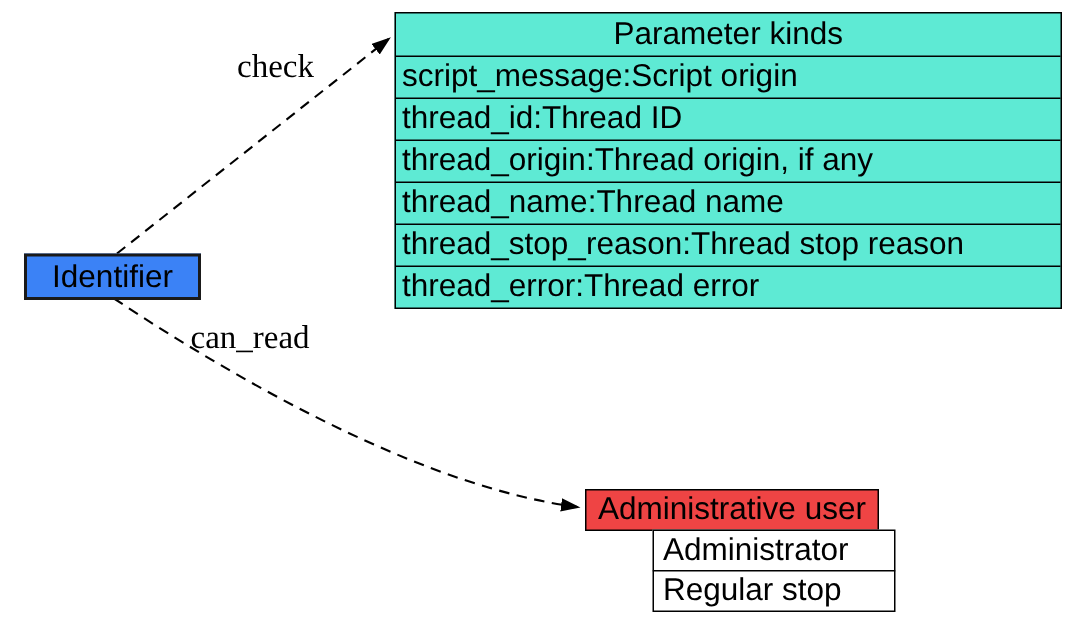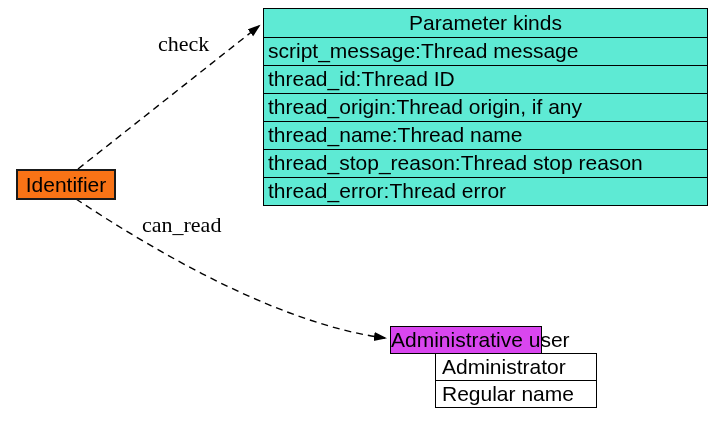--- a/index.html
+++ b/index.html
@@ -23,29 +23,29 @@
     stroke-width: 1.4;
     stroke-dasharray: 7 5;
   }
   .edge-label {
     position: absolute;
     font-family: "Liberation Serif", "DejaVu Serif", serif;
     font-size: 22px;
     white-space: nowrap;
   }
   .label-check   { left: 158px; top: 31px;  }
-  .label-canread { left: 142px; top: 212px; text-align: right; }
+  .label-canread { left: 127px; top: 212px; text-align: right; }
 
   .node-identifier {
     position: absolute;
     left: 16px; top: 169px;
-    width: 100px; height: 31px;
+    width: 118px; height: 31px;
     box-sizing: border-box;
     border: 2px solid #1a1a1a;
-    background: #f97316;
+    background: #3b82f6;
     display: flex;
     align-items: center;
     justify-content: center;
     font-size: 21px;
   }
 
   .param-table {
     position: absolute;
     left: 263px; top: 8px;
     width: 445px;
@@ -66,24 +66,24 @@
     box-sizing: border-box;
     border-top: 1px solid #000000;
     padding-left: 4px;
     white-space: nowrap;
     overflow: hidden;
   }
 
   .admin-head {
     position: absolute;
     left: 390px; top: 326px;
-    width: 152px; height: 28px;
+    width: 196px; height: 28px;
     box-sizing: border-box;
     border: 1px solid #000000;
-    background: #d946ef;
+    background: #ef4444;
     font-size: 21px;
     line-height: 26px;
     text-align: center;
     white-space: nowrap;
   }
   .admin-rows {
     position: absolute;
     left: 390px; top: 353px;
     width: 162px;
     font-size: 21px;
@@ -118,28 +118,28 @@
   <span class="edge-label label-check">check</span>
   <span class="edge-label label-canread">can_read</span>
 
   <div class="node-identifier">
     <span>Identifier</span>
   </div>
 
   <div class="param-table">
     <div class="param-head">Parameter kinds</div>
     <div>
-        <div class="trow">script_message:Thread message</div>
+        <div class="trow">script_message:Script origin</div>
         <div class="trow">thread_id:Thread ID</div>
         <div class="trow">thread_origin:Thread origin, if any</div>
         <div class="trow">thread_name:Thread name</div>
         <div class="trow">thread_stop_reason:Thread stop reason</div>
         <div class="trow">thread_error:Thread error</div>
       </div>
   </div>
 
   <div class="admin-head">Administrative user</div>
   <div class="admin-rows">
       <div class="trow">Administrator</div>
-      <div class="trow">Regular name</div>
+      <div class="trow">Regular stop</div>
     </div>
 
 </div>
 
 </body></html>

